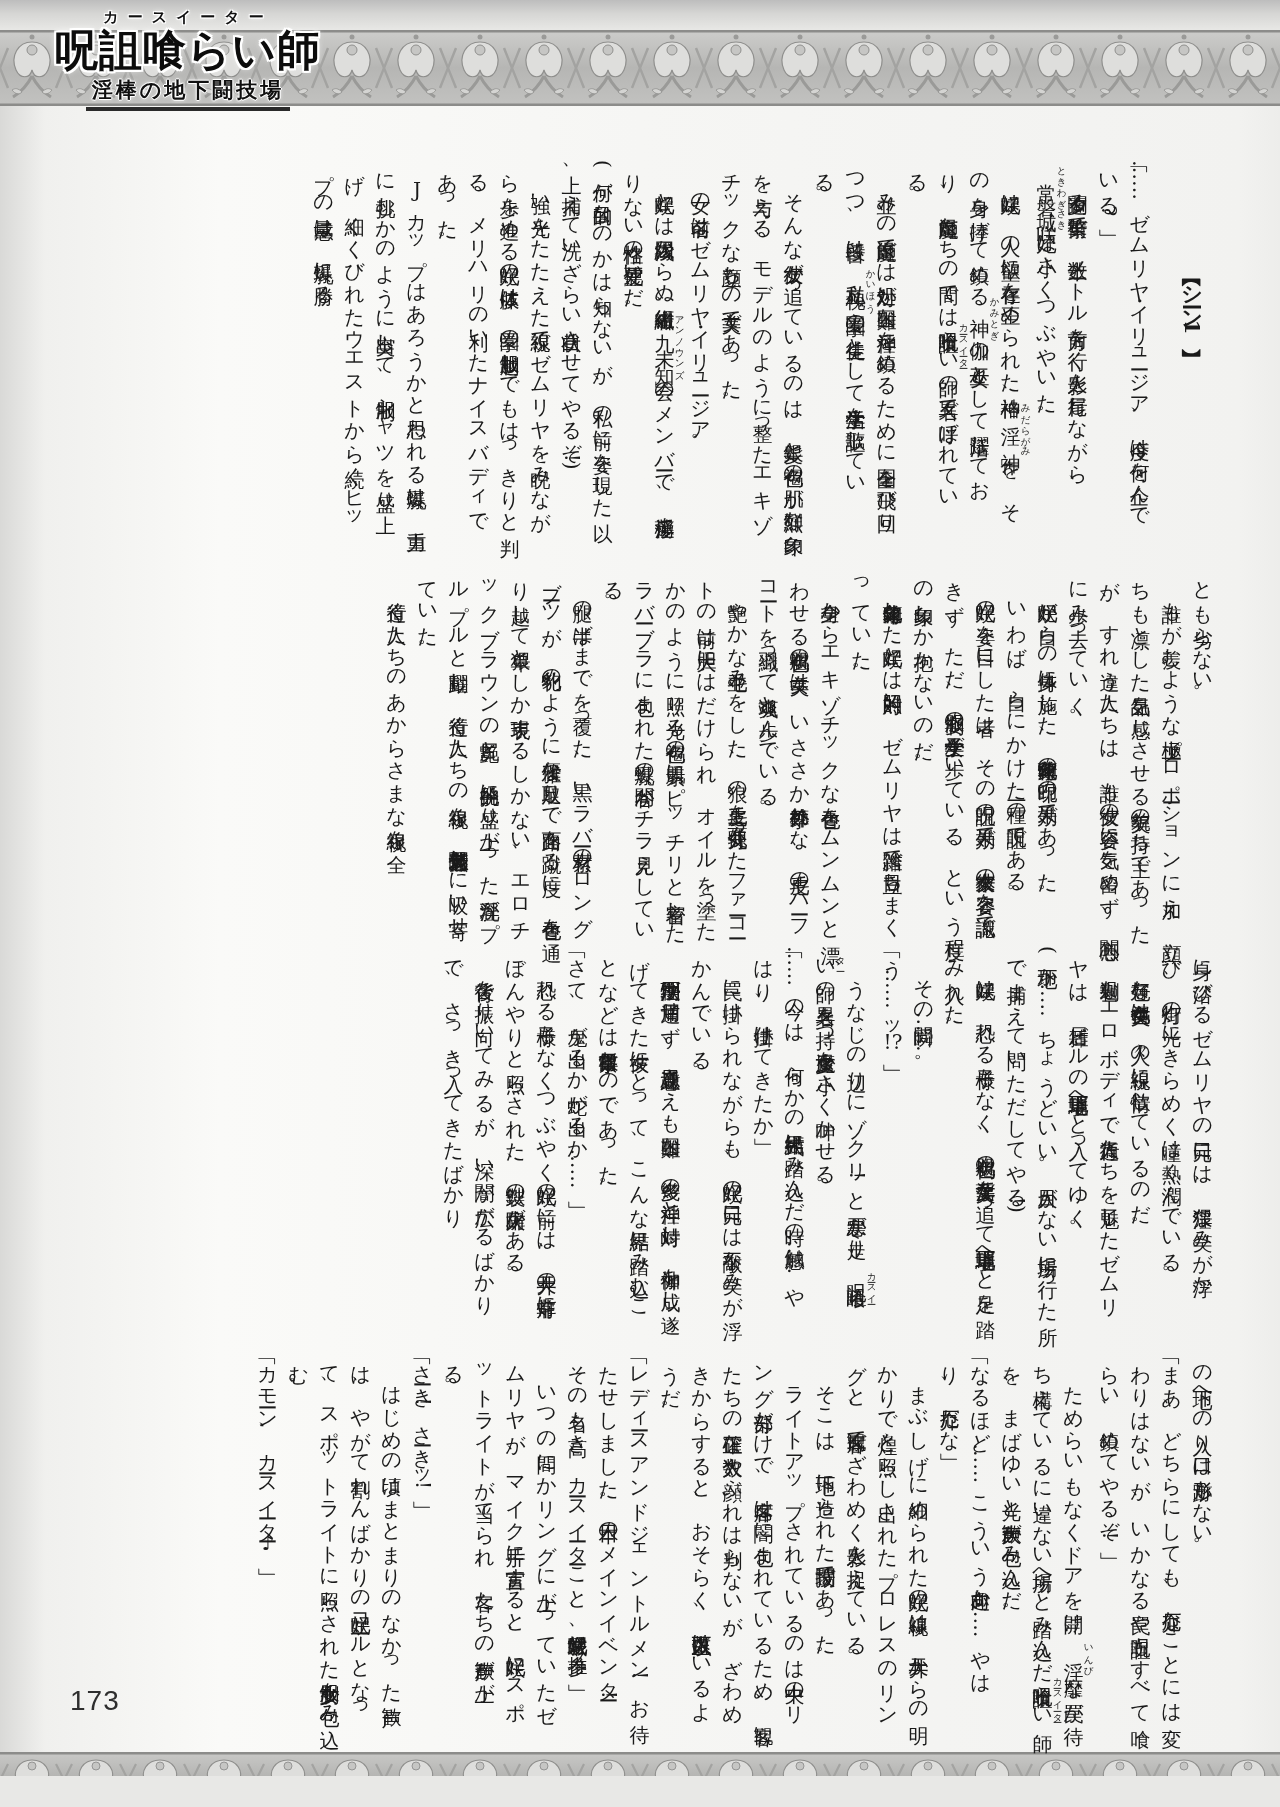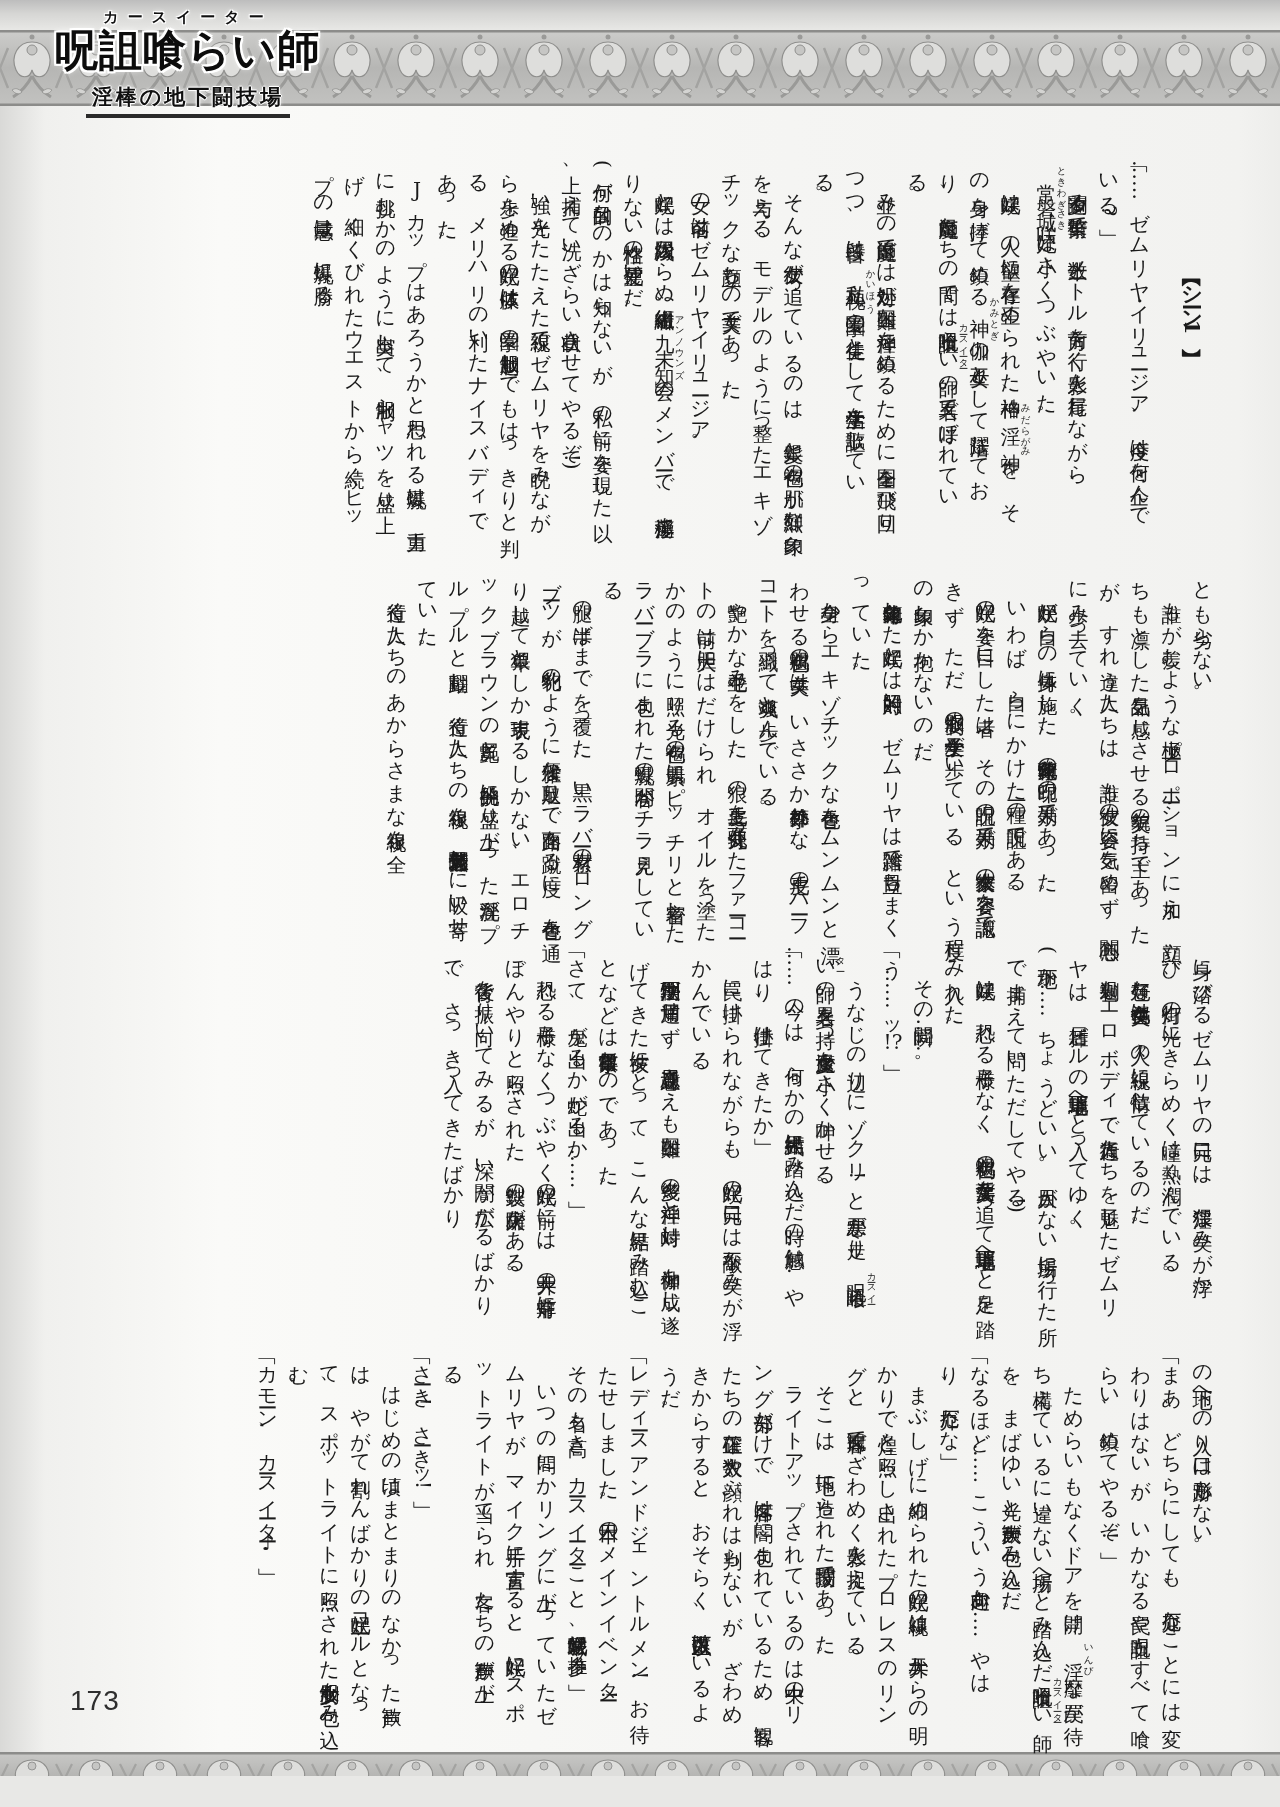--- a/index.html
+++ b/index.html
@@ -40,21 +40,21 @@
     color:#101010;
     text-shadow:0 0 3px #fff,0 0 5px #fff,1px 1px 0 #fff,-1px -1px 0 #fff,1px -1px 0 #fff,-1px 1px 0 #fff;
     margin-bottom:1px;white-space:nowrap;
   }
   .title-main{
     font-size:43px;font-weight:bold;letter-spacing:1px;line-height:1.05;
     color:#0c0c0c;white-space:nowrap;
     text-shadow:2px 0 0 #fff,-2px 0 0 #fff,0 2px 0 #fff,0 -2px 0 #fff,2px 2px 0 #fff,-2px -2px 0 #fff,2px -2px 0 #fff,-2px 2px 0 #fff,0 0 7px #fff;
   }
   .title-sub{
-    display:inline-block;margin-top:10px;
+    display:inline-block;margin-top:3px;
     font-size:21px;font-weight:bold;letter-spacing:3px;
     color:#101010;white-space:nowrap;
     padding:0 6px 3px 6px;
     border-bottom:4px solid #2a2a2a;
     text-shadow:1px 0 0 #fff,-1px 0 0 #fff,0 1px 0 #fff,0 -1px 0 #fff,0 0 4px #fff;
   }
   
   .band{
     position:absolute;right:62px;width:1156px;height:366px;
     writing-mode:vertical-rl;-webkit-writing-mode:vertical-rl;

